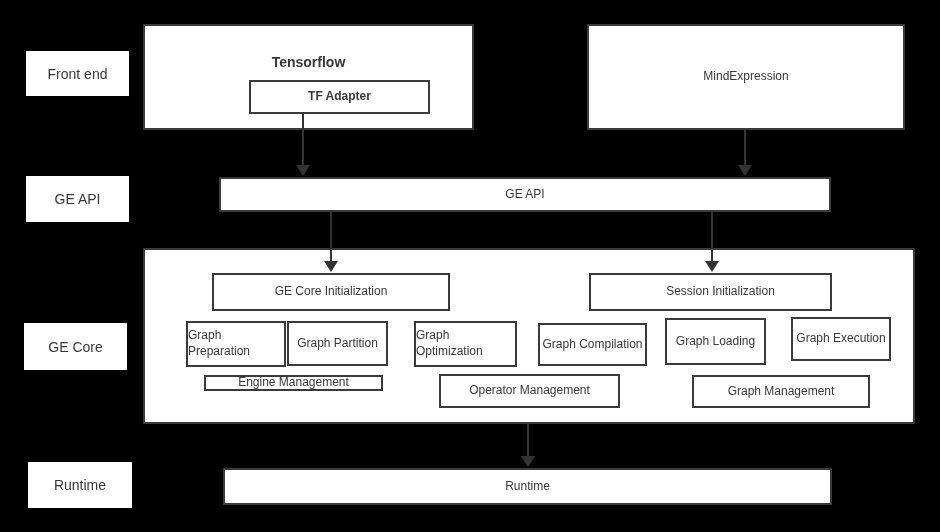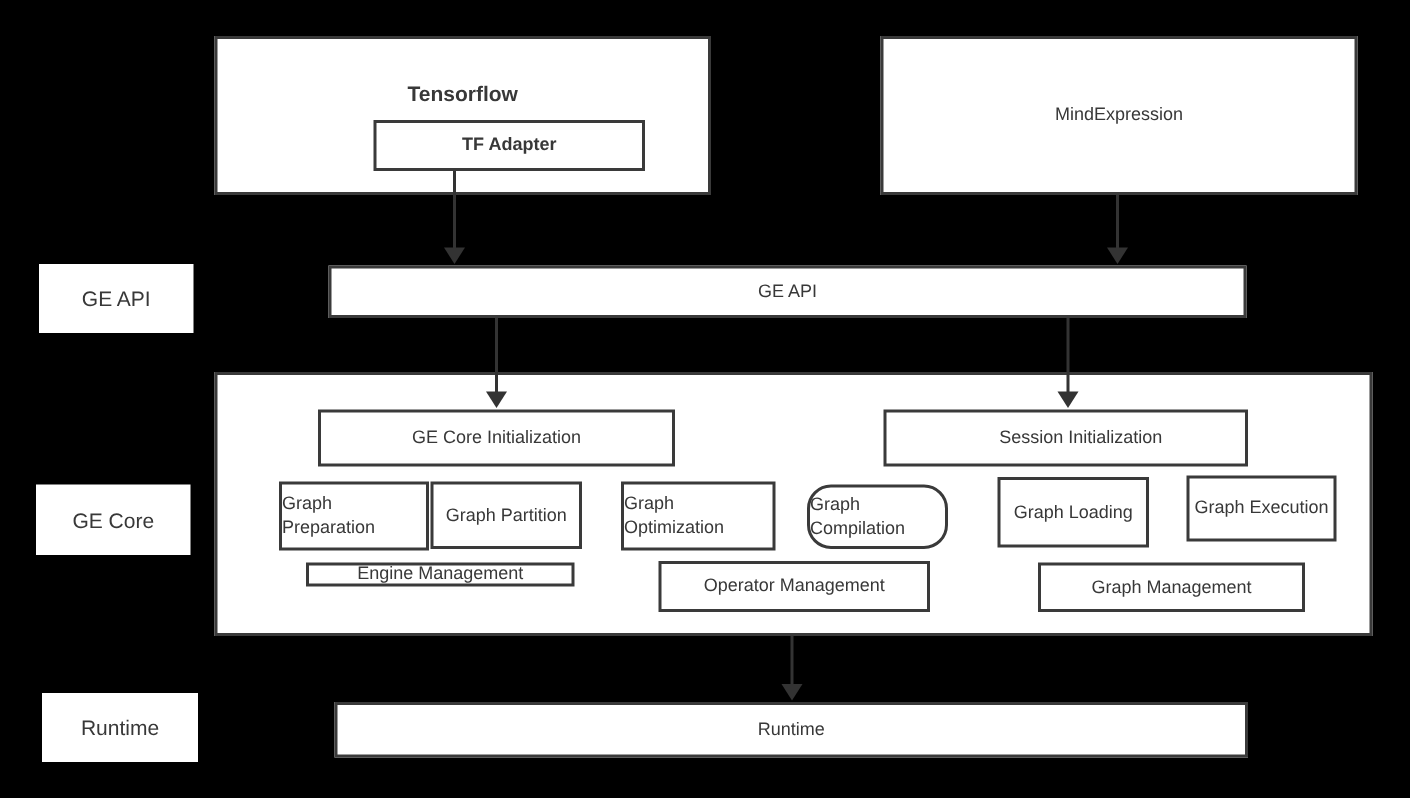--- a/index.html
+++ b/index.html
@@ -78,20 +78,21 @@
     border-left: 7px solid transparent;
     border-right: 7px solid transparent;
     border-top: 11px solid var(--arrow);
   }
 </style>
 </head>
 <body>
 
 <div id="canvas">
 
+  <div class="label-box" style="left:26px; top:51px; width:103px; height:45px;">Front end</div>
   <div class="label-box" style="left:26px; top:176px; width:103px; height:46px;">GE API</div>
   <div class="label-box" style="left:24px; top:323px; width:103px; height:47px;">GE Core</div>
   <div class="label-box" style="left:28px; top:462px; width:104px; height:46px;">Runtime</div>
 
   <div class="container-box" style="left:143px; top:24px; width:331px; height:106px;font-weight:bold;">
     <div class="tf-title">Tensorflow</div>
     <div class="box" style="left:68px; top:54px; width:181px; height:34px;margin-left:36px;">TF Adapter</div>
   </div>
 
   <div class="box" style="left:587px; top:24px; width:318px; height:106px;">MindExpression</div>
@@ -99,21 +100,21 @@
   <div class="box" style="left:219px; top:177px; width:612px; height:35px;">GE API</div>
 
   <div class="container-box" style="left:143px; top:248px; width:772px; height:176px;">
 
     <div class="box" style="left:67px; top:23px; width:238px; height:38px;">GE Core Initialization</div>
     <div class="box" style="left:444px; top:23px; width:243px; height:38px;padding-left:20px;">Session Initialization</div>
 
     <div class="box" style="left:23px; top:71px; width:100px; height:46px;margin-left:18px;">Graph Preparation</div>
     <div class="box" style="left:142px; top:71px; width:101px; height:45px;">Graph Partition</div>
     <div class="box" style="left:269px; top:71px; width:103px; height:46px;">Graph Optimization</div>
-    <div class="box" style="left:393px; top:73px; width:94px; height:43px;border-radius:16px;">Graph Compilation</div>
+    <div class="box" style="left:393px; top:73px; width:109px; height:43px;">Graph Compilation</div>
     <div class="box" style="left:520px; top:68px; width:101px; height:47px;">Graph Loading</div>
     <div class="box" style="left:646px; top:67px; width:100px; height:44px;">Graph Execution</div>
 
     <div class="box" style="left:59px; top:125px; width:179px; height:16px;">Engine Management</div>
     <div class="box" style="left:294px; top:124px; width:181px; height:34px;">Operator Management</div>
     <div class="box" style="left:547px; top:125px; width:178px; height:33px;">Graph Management</div>
   </div>
 
   <div class="box" style="left:223px; top:468px; width:609px; height:37px;">Runtime</div>
 

